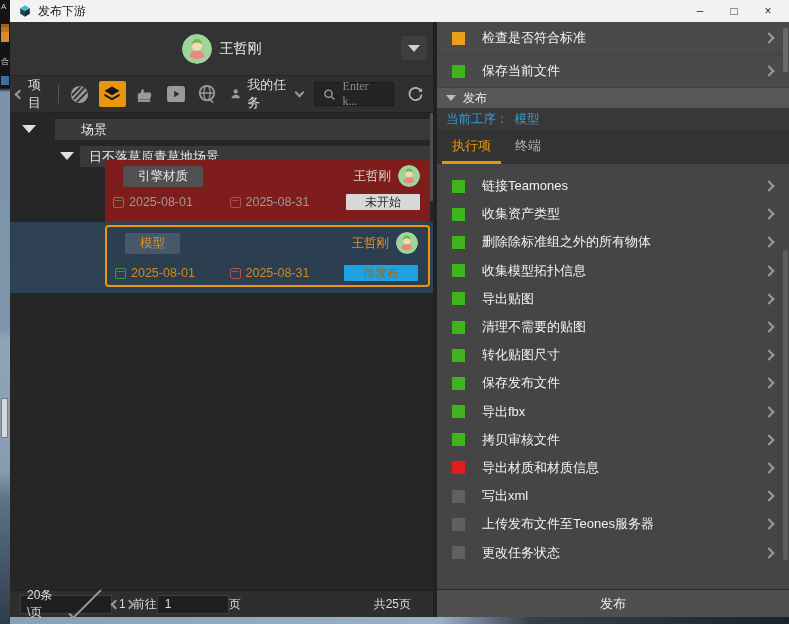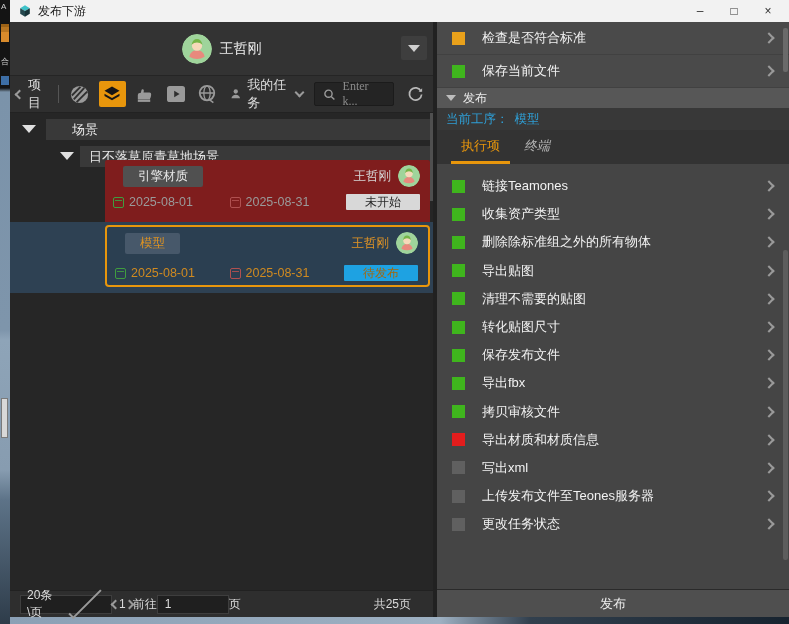--- a/index.html
+++ b/index.html
@@ -51,21 +51,21 @@
   .tb-icon.active { background:#e8960c; border-radius:2px; width:27px; height:26px; }
   .tb-mytasks { display:flex; align-items:center; gap:6px; font-size:13px; color:#dcdcdc; padding:0 4px; }
   .searchbox { flex:1; min-width:80px; height:24px; background:#242424; border:1px solid #1b1b1b; border-radius:2px;
     display:flex; align-items:center; gap:7px; padding:0 8px; }
   .searchbox .ph { font-size:12px; color:#8a8a8a;font-family:Liberation Serif, serif; }
   .tb-refresh { margin-left:2px; }
 
   .tree { flex:1; background:#262626; position:relative; min-height:0; }
   .t-tri { position:absolute; width:0; height:0; border-left:7px solid transparent; border-right:7px solid transparent; border-top:8px solid #e0e0e0; }
   .t-row { position:absolute; right:0; height:21px; background:#393939; color:#e8e8e8; font-size:13px; line-height:21px; padding-left:9px; }
-  .t-row1 { left:36px; top:6px;padding-left:26px; }
+  .t-row1 { left:45px; top:6px;padding-left:26px; }
   .t-row2 { left:70px; top:33px; }
 
   .card { position:absolute; right:3px; border-radius:2px; }
   .card1 { left:95px; top:47px; height:66px; background:#7f1d1d; }
   .sel-band { position:absolute; left:0; right:0; top:109px; height:71px; background:#2e4153; }
   .card2 { left:95px; top:112px; height:62px; background:#2b3f51; border:2px solid #e8960c; border-radius:4px; }
   .card-top { display:flex; align-items:center; padding:5px 10px 0 18px; }
   .tag { font-size:12.5px; padding:2px 15px; border-radius:2px; }
   .card-assignee { margin-left:auto; display:flex; align-items:center; gap:7px; font-size:12.5px; }
   .card-bottom { display:flex; padding:7px 10px 0 8px; font-size:12.5px; }
@@ -91,25 +91,25 @@
   .sq { width:13px; height:13px; flex:none; margin-right:17px; }
   .x-label { font-size:13px; color:#f2f2f2; flex:1; }
   .x-chev { width:8px; height:8px; border-top:2px solid #9a9a9a; border-right:2px solid #9a9a9a; transform:rotate(45deg); flex:none; }
 
   .section-header { height:20px; flex:none; background:#575757; display:flex; align-items:center; gap:7px; padding-left:9px; }
   .section-header .tri { width:0; height:0; border-left:5px solid transparent; border-right:5px solid transparent; border-top:6px solid #bdbdbd; }
   .section-header .txt { font-size:12px; color:#eaeaea; }
   .process-line { height:22px; flex:none; background:#383838; display:flex; align-items:center; padding-left:9px; font-size:12.5px; }
   .process-line .lbl { color:#2f9fd6; }
   .process-line .val { color:#2f9fd6; margin-left:6px; }
-  .tabs { height:34px; flex:none; background:#333333; display:flex; align-items:flex-end; padding-left:12px; }
+  .tabs { height:34px; flex:none; background:#333333; display:flex; align-items:flex-end; padding-left:3px; }
   .tab { font-size:13px; padding:0 12px 9px 12px; position:relative; }
   .tab.active { color:#e8960c; }
   .tab.active::after { content:""; position:absolute; left:2px; right:2px; bottom:0; height:3px; background:#e8960c; }
-  .tab.idle { color:#b5b5b5;font-style:italic; }
+  .tab.idle { color:#b5b5b5; }
 
   .exec-list { flex:1; background:#454545; padding-top:8px; position:relative; min-height:0; }
   .exec-list .x-row { height:28.2px; }
   .publish-bar { height:28px; flex:none; background:#4f4f4f; border-top:1px solid #2a2a2a;
     display:flex; align-items:center; justify-content:center; font-size:13px; color:#ececec; }
 
   .r-scroll { position:absolute; right:1px; top:0; width:5px; height:100%; }
   .r-thumb { position:absolute; right:0; width:5px; border-radius:2px; }
 </style>
 </head>
@@ -338,20 +338,25 @@
               <span class="x-label">收集资产类型</span>
               <span class="x-chev"></span>
             </div>
             <div class="x-row">
               <span class="sq" style="background: rgb(63, 181, 29);"></span>
               <span class="x-label">删除除标准组之外的所有物体</span>
               <span class="x-chev"></span>
             </div>
             <div class="x-row">
               <span class="sq" style="background: rgb(63, 181, 29);"></span>
+              <span class="x-label">收集模型拓扑信息</span>
+              <span class="x-chev"></span>
+            </div>
+            <div class="x-row">
+              <span class="sq" style="background: rgb(63, 181, 29);"></span>
               <span class="x-label">导出贴图</span>
               <span class="x-chev"></span>
             </div>
             <div class="x-row">
               <span class="sq" style="background: rgb(63, 181, 29);"></span>
               <span class="x-label">清理不需要的贴图</span>
               <span class="x-chev"></span>
             </div>
             <div class="x-row">
               <span class="sq" style="background: rgb(63, 181, 29);"></span>

